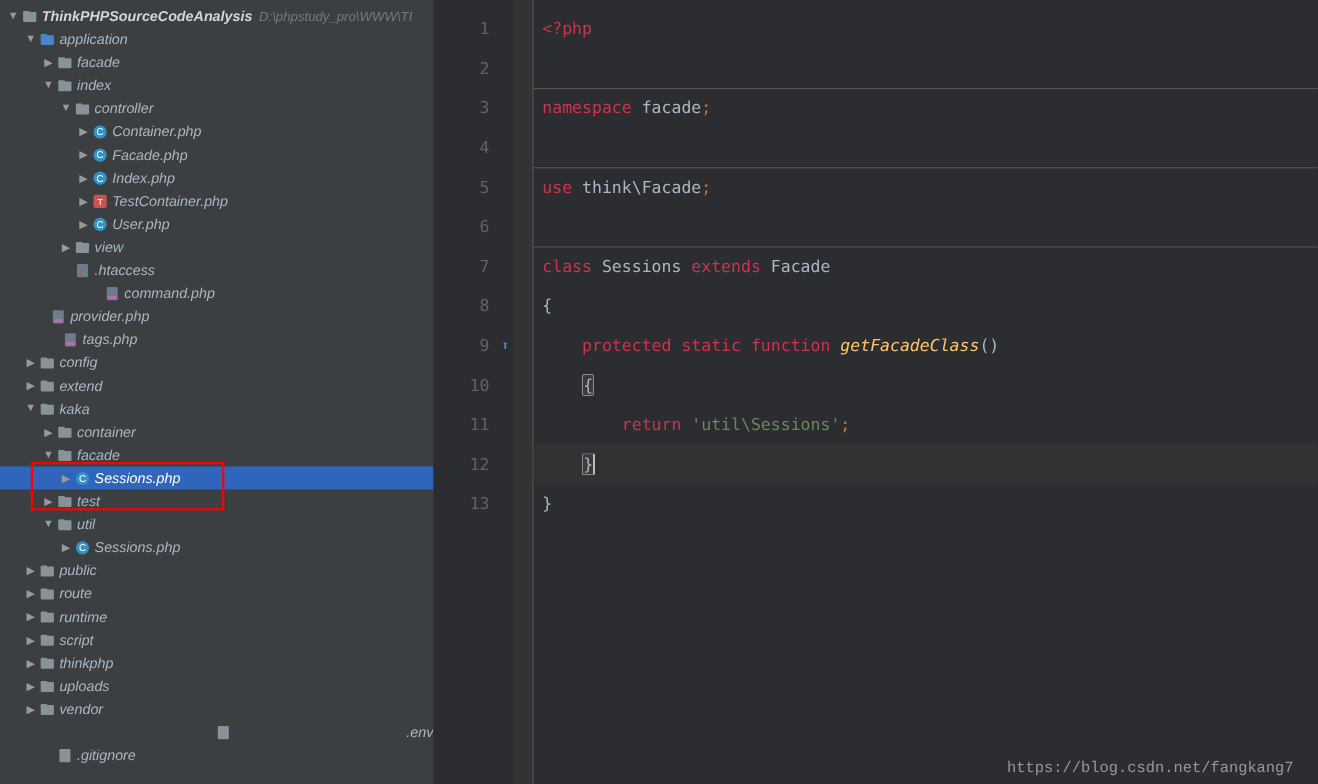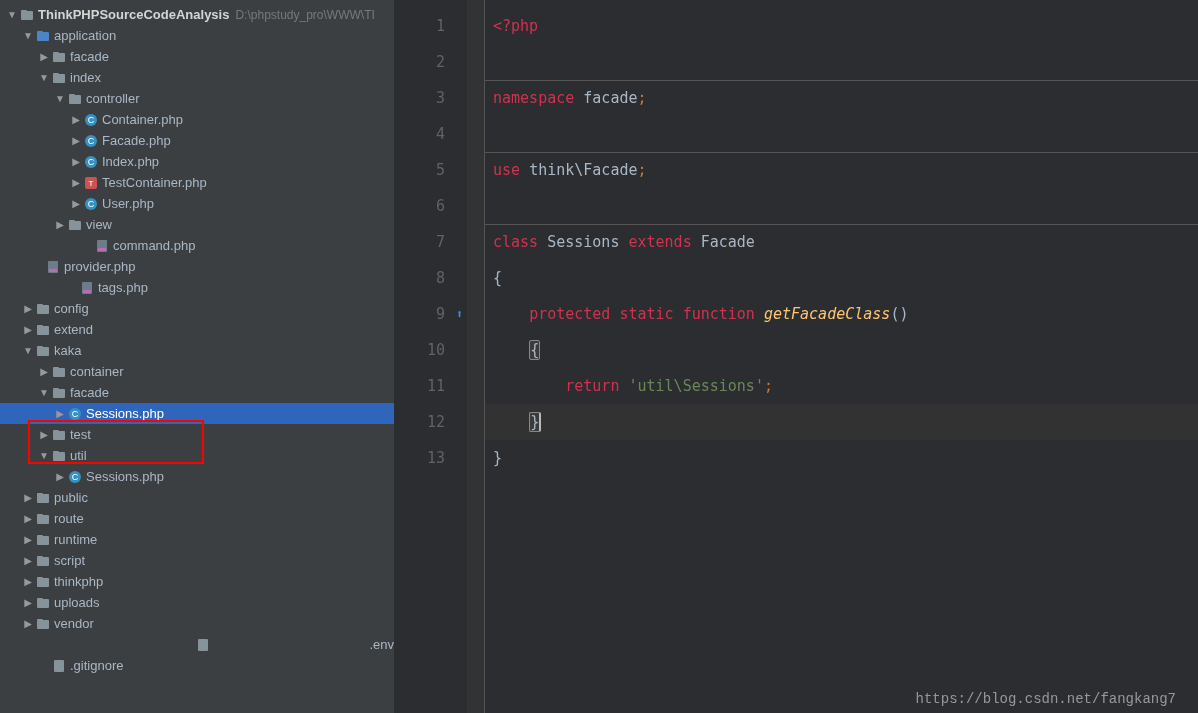--- a/index.html
+++ b/index.html
@@ -73,22 +73,22 @@
 }
 .tree-row.selected { background: #2f65ba; color: #fff; }
 .arrow {
   width: 12px;
   display: inline-block;
   font-size: 10px;
   color: #999;
   text-align: center;
 }
 .icon { width: 18px; display: inline-flex; justify-content: center; align-items: center; }
-.name { padding-left: 2px; }
-.path-hint { color: #787878; margin-left: 6px; font-size: 12px; }
+.name { padding-left: 2px; font-style: italic; }
+.path-hint { color: #787878; margin-left: 6px; font-size: 12px; font-style: italic; }
 .root-bold { font-weight: bold; color: #d5d5d5; }
 .red-box {
   position: absolute;
   border: 2px solid #ff0000;
   pointer-events: none;
   z-index: 5;
 }
 .watermark {
   position: absolute;
   right: 22px;
@@ -213,41 +213,52 @@
     <div class="tree-row" style="padding-left: 54px;">
       <span class="arrow">▶</span>
       <span class="icon">
         <svg width="14" height="14">
           <rect x="1" y="3" width="12" height="9" fill="#87939a" rx="1"></rect>
           <rect x="1" y="2" width="6" height="3" fill="#87939a" rx="1"></rect>
         </svg>
       </span>
       <span class="name">view</span>
     </div>
+    <div class="tree-row" style="padding-left: 54px;">
+      <span class="arrow"></span>
+      <span class="icon">
+        <svg width="14" height="14">
+          <rect x="2" y="1" width="10" height="12" fill="#6e7b8b" rx="1"></rect>
+          <circle cx="5" cy="10" r="1.5" fill="#c75450"></circle>
+          <circle cx="9" cy="10" r="1.5" fill="#6a9955"></circle>
+        </svg>
+      </span>
+      <span class="name">.htaccess</span>
+    </div>
     <div class="tree-row" style="padding-left: 81px;">
       <span class="arrow"></span>
       <span class="icon">
         <svg width="14" height="14">
           <rect x="2" y="1" width="10" height="12" fill="#6e7b8b" rx="1"></rect>
           <rect x="3" y="9" width="8" height="3" fill="#b56db3"></rect>
         </svg>
       </span>
       <span class="name">command.php</span>
     </div>
     <div class="tree-row" style="padding-left: 32px;">
       <span class="arrow"></span>
       <span class="icon">
         <svg width="14" height="14">
           <rect x="2" y="1" width="10" height="12" fill="#6e7b8b" rx="1"></rect>
           <rect x="3" y="9" width="8" height="3" fill="#b56db3"></rect>
         </svg>
       </span>
       <span class="name">provider.php</span>
     </div>
-    <div class="tree-row" style="padding-left: 66px;">
+    <div class="tree-row" style="padding-left: 43px;">
       <span class="arrow"></span>
       <span class="icon">
         <svg width="14" height="14">
           <rect x="2" y="1" width="10" height="12" fill="#6e7b8b" rx="1"></rect>
           <rect x="3" y="9" width="8" height="3" fill="#b56db3"></rect>
         </svg>
       </span>
       <span class="name">tags.php</span>
     </div>
     <div class="tree-row" style="padding-left: 22px;">

